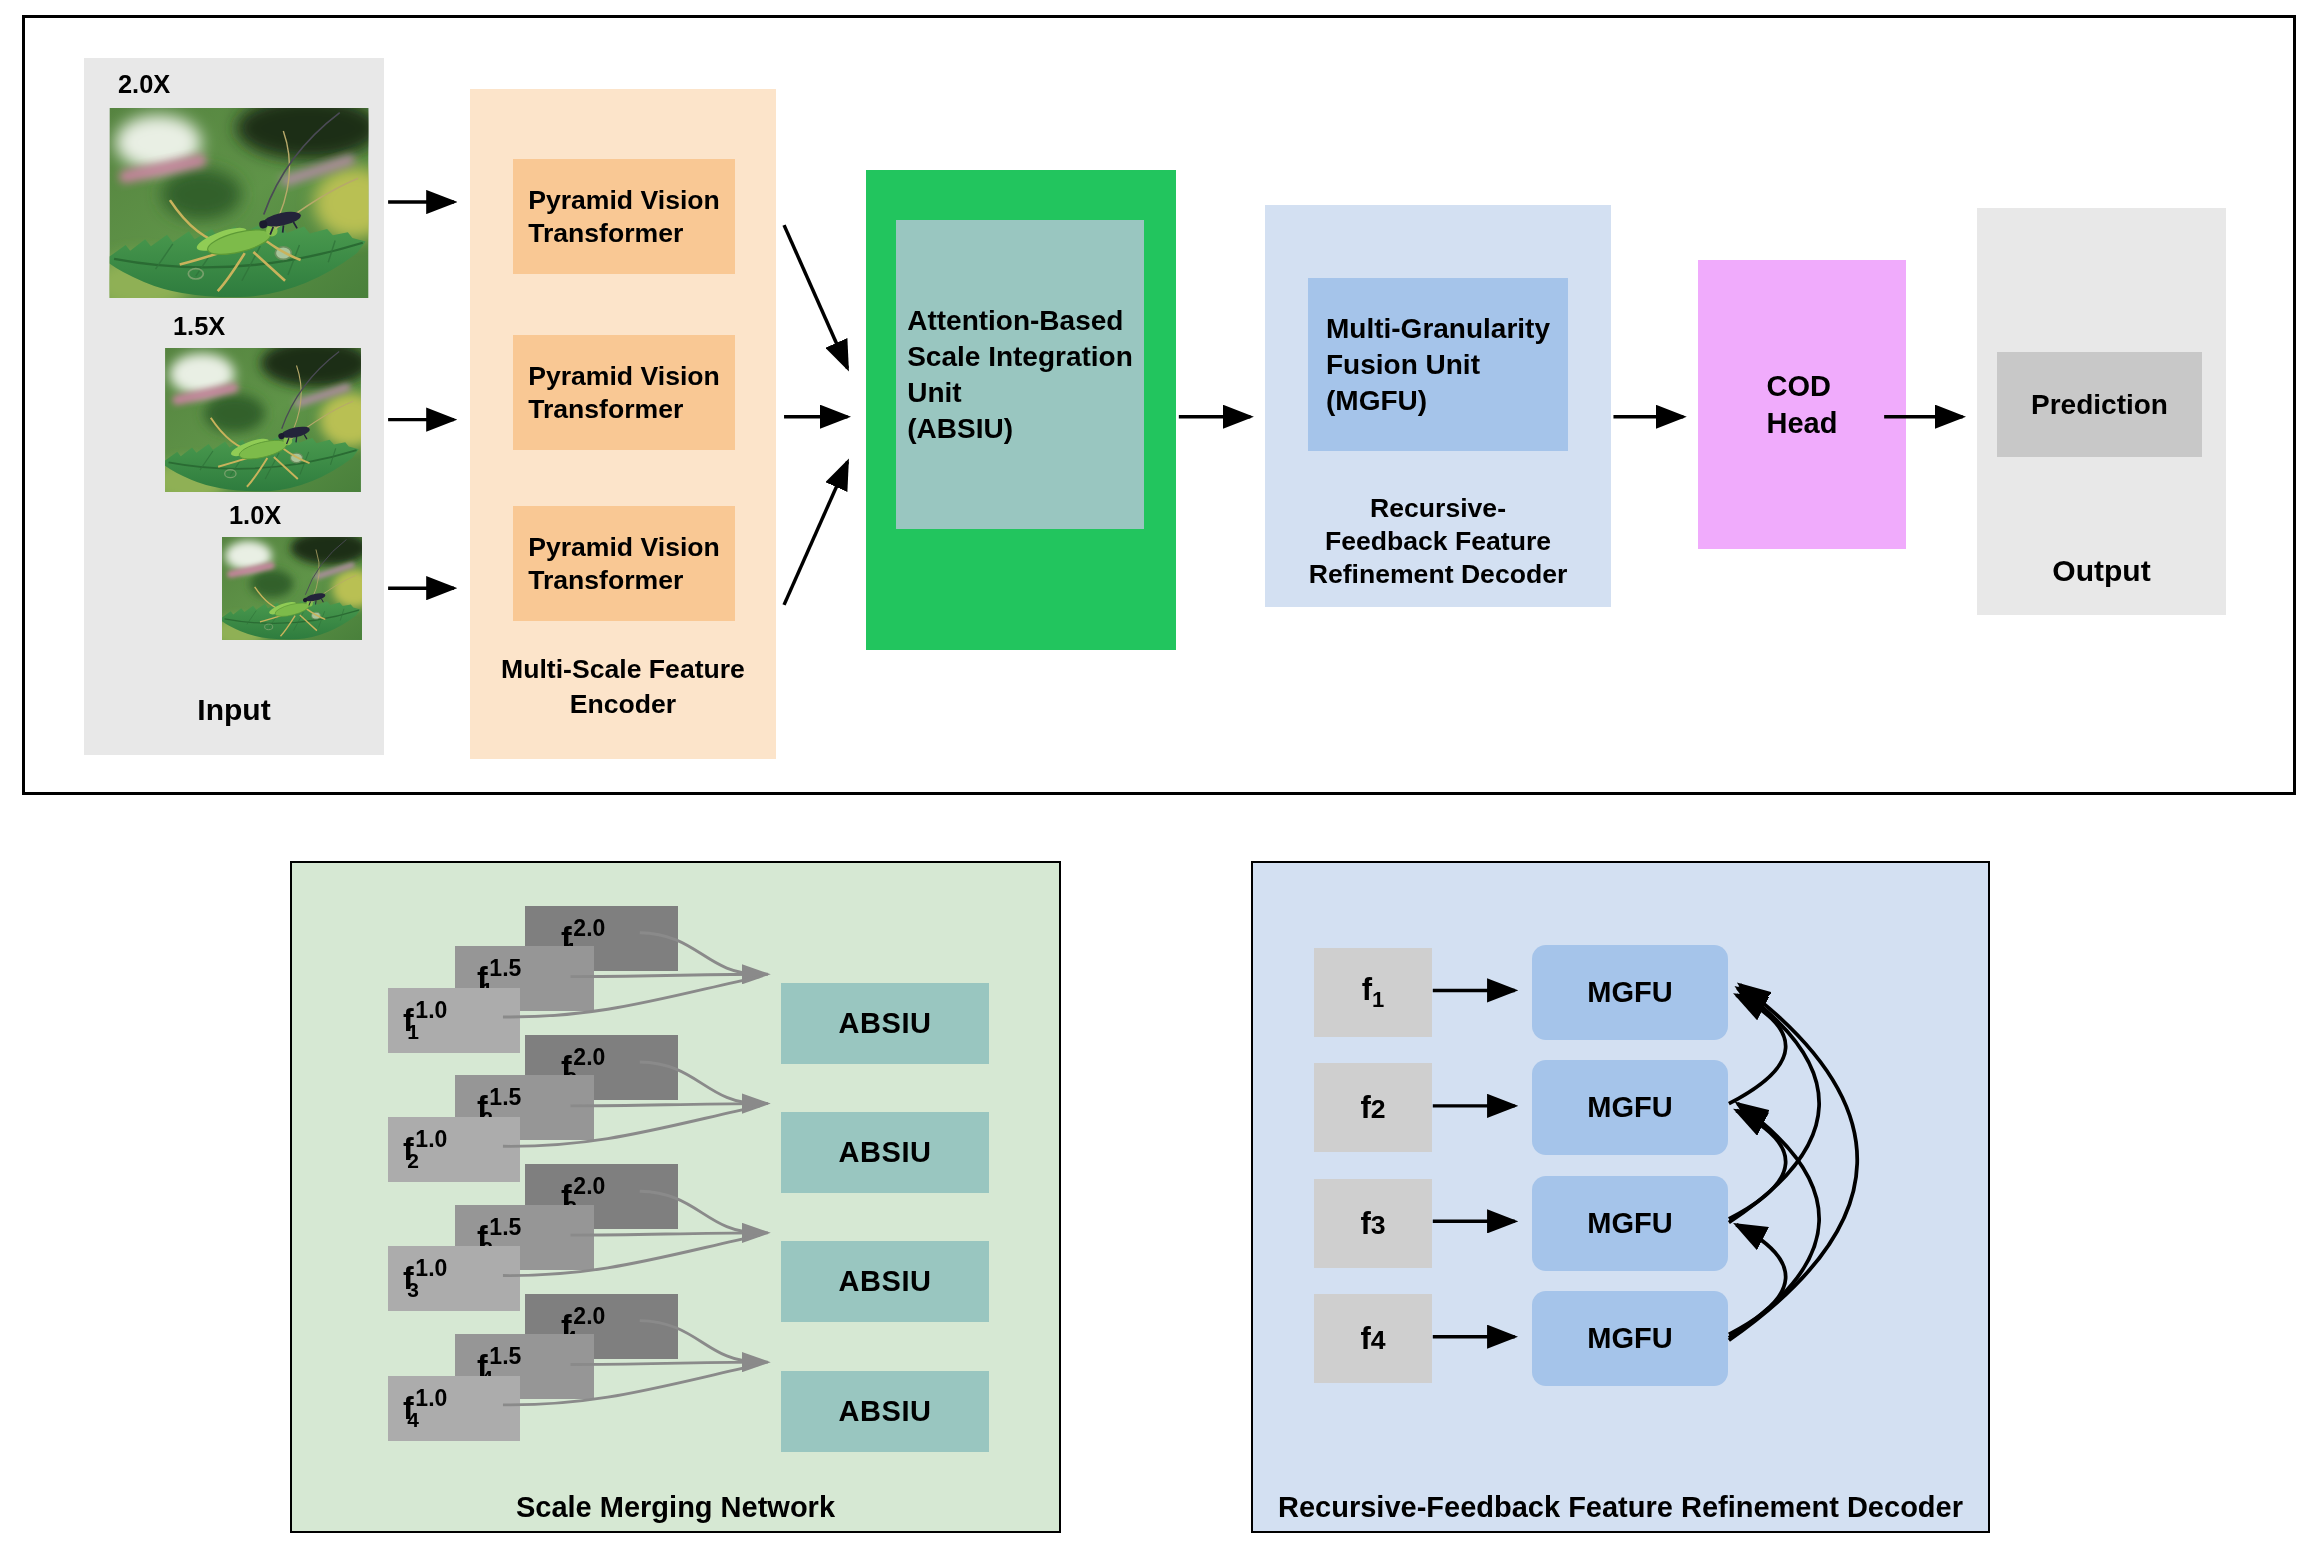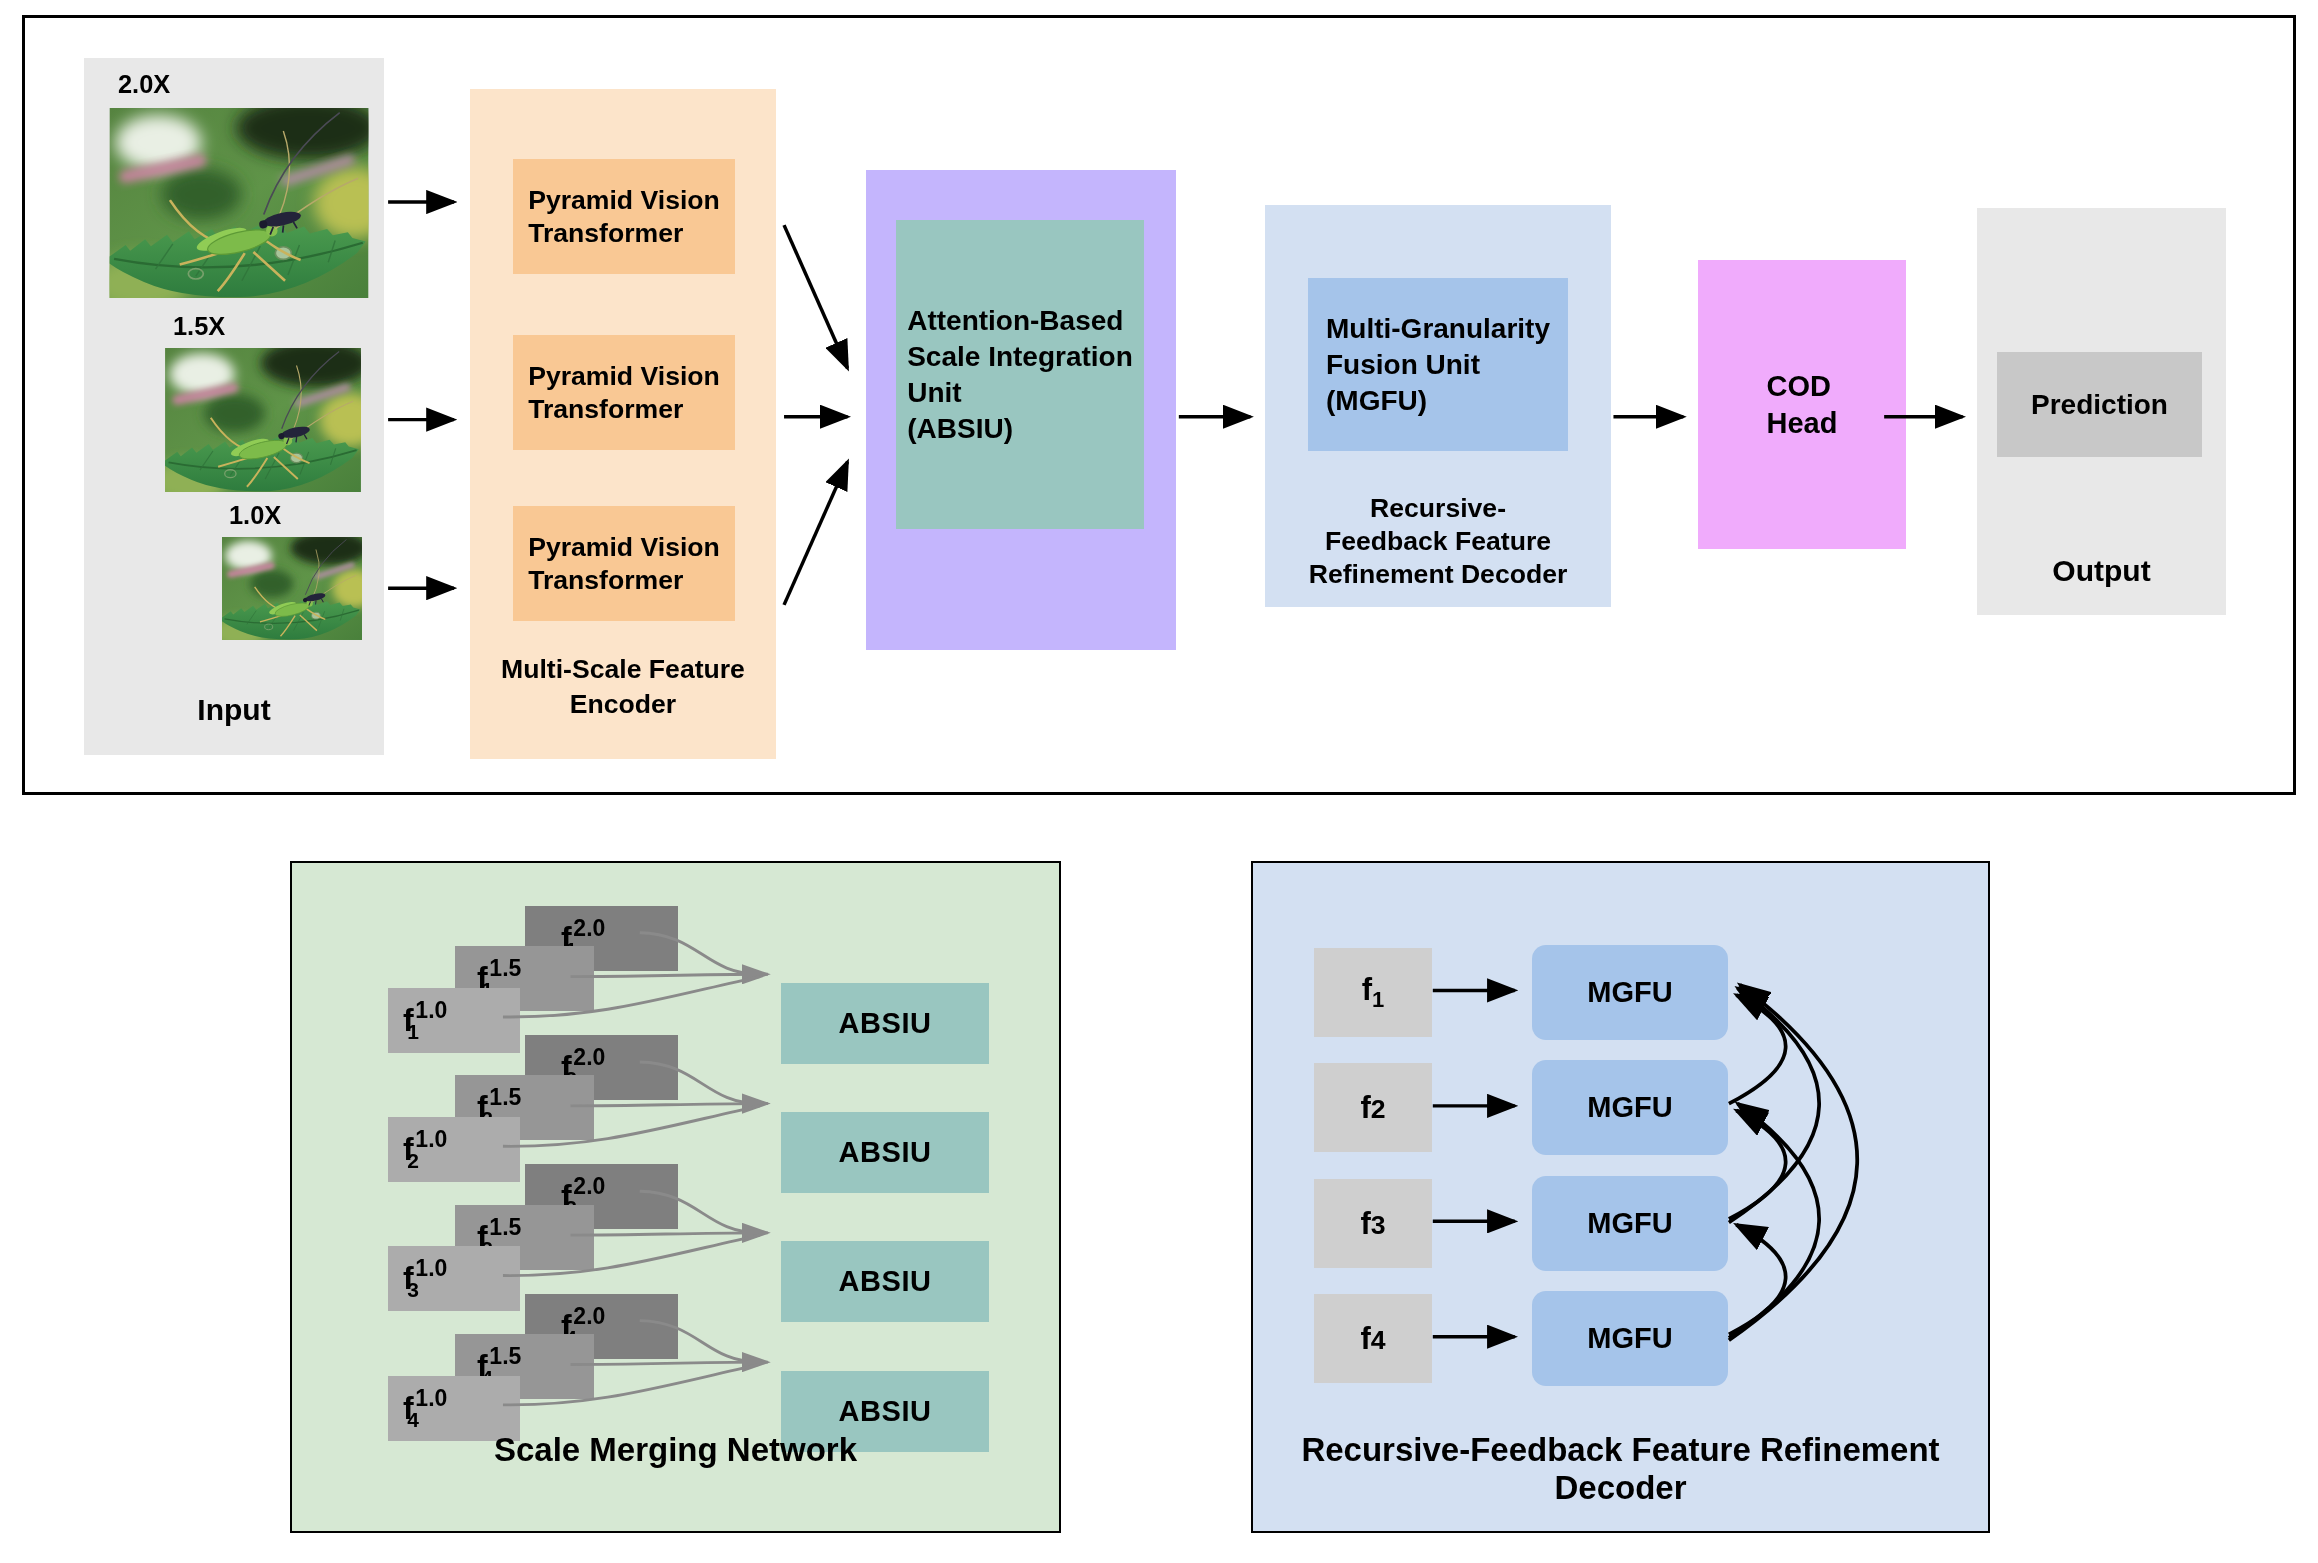--- a/index.html
+++ b/index.html
@@ -10,21 +10,21 @@
   
   #outerbox{left:22px;top:15px;width:2274px;height:780px;border:3.5px solid #000;background:#fff;}
   #input-panel{left:84px;top:58px;width:300px;height:697px;background:#e8e8e8;}
   .scale-lbl{position:absolute;font-size:25.4px;font-weight:800;}
   .photo{position:absolute;display:block;}
   #input-caption{position:absolute;left:0;top:635px;width:100%;text-align:center;font-size:30px;font-weight:800;}
   #encoder-panel{left:470px;top:89px;width:306px;height:670px;background:#fce4ca;}
   .pvt{position:absolute;left:43px;width:222px;height:115px;background:#f9c894;
        font-size:26.6px;font-weight:bold;line-height:33px;}
   .panel-caption{position:absolute;left:0;width:100%;text-align:center;font-size:26.6px;font-weight:bold;line-height:35px;}
-  #smn-panel{left:866px;top:170px;width:310px;height:480px;background:#c4b5fd;}
+  #smn-panel{left:866px;top:170px;width:310px;height:480px;background:#22c55e;}
   #absiu-unit{position:absolute;left:30px;top:50px;width:248px;height:309px;background:#99c6c0;
        font-size:28px;font-weight:bold;line-height:36px;}
   #decoder-panel{left:1265px;top:205px;width:346px;height:402px;background:#d3e0f2;}
   #mgfu-unit{position:absolute;left:43px;top:73px;width:260px;height:173px;background:#a5c4ea;
        font-size:28px;font-weight:bold;line-height:36px;}
   #cod-head{left:1698px;top:260px;width:208px;height:289px;background:#f0abfc;
        font-size:29px;font-weight:bold;line-height:37px;}
   #output-panel{left:1977px;top:208px;width:249px;height:407px;background:#e8e8e8;}
   #prediction-box{position:absolute;left:20px;top:144px;width:205px;height:105px;background:#c8c8c8;
        font-size:28px;font-weight:800;}
@@ -35,21 +35,21 @@
   .stack-20{background:#7f7f7f;padding-left:36px;}
   .stack-15{background:#969696;padding-left:22px;}
   .stack-10{background:#acacac;padding-left:15px;}
   .flabel{display:inline-flex;align-items:center;font-weight:bold;}
   .fbase{font-size:32px;font-weight:bold;}
   .ss{display:inline-flex;flex-direction:column;align-items:flex-start;margin-left:1.7px;}
   .ss .sup{font-size:23px;font-weight:bold;line-height:23px;}
   .ss .sub{font-size:21px;font-weight:bold;line-height:19.6px;margin-left:-8px;}
   .absiu-box{position:absolute;left:489px;width:208px;height:81px;background:#99c6c0;
        font-size:29px;font-weight:800;letter-spacing:0.6px;margin-top:47px;}
-  .detail-title{position:absolute;left:0;top:568px;width:100%;text-align:center;font-size:33px;font-weight:bold;}
+  .detail-title{position:absolute;left:0;top:628px;width:100%;text-align:center;font-size:29px;font-weight:bold;}
   
   #dec-detail{left:1251px;top:861px;width:739px;height:672px;background:#d3e0f2;border:2.9px solid #000;}
   .fbox{position:absolute;left:61px;width:118px;height:89px;background:#cfcfcf;
        font-size:31px;font-weight:bold;}
   .fbox sub{font-size:22px;font-weight:bold;}
   .fbox .nbase{font-size:26.6px;font-weight:bold;}
   .mgfu-box{position:absolute;left:279px;width:196px;height:95px;background:#a5c4ea;
        font-size:29px;font-weight:bold;border-radius:14px;}
   #overlay{position:absolute;left:0;top:0;width:2319px;height:1563px;pointer-events:none;}
 </style>

